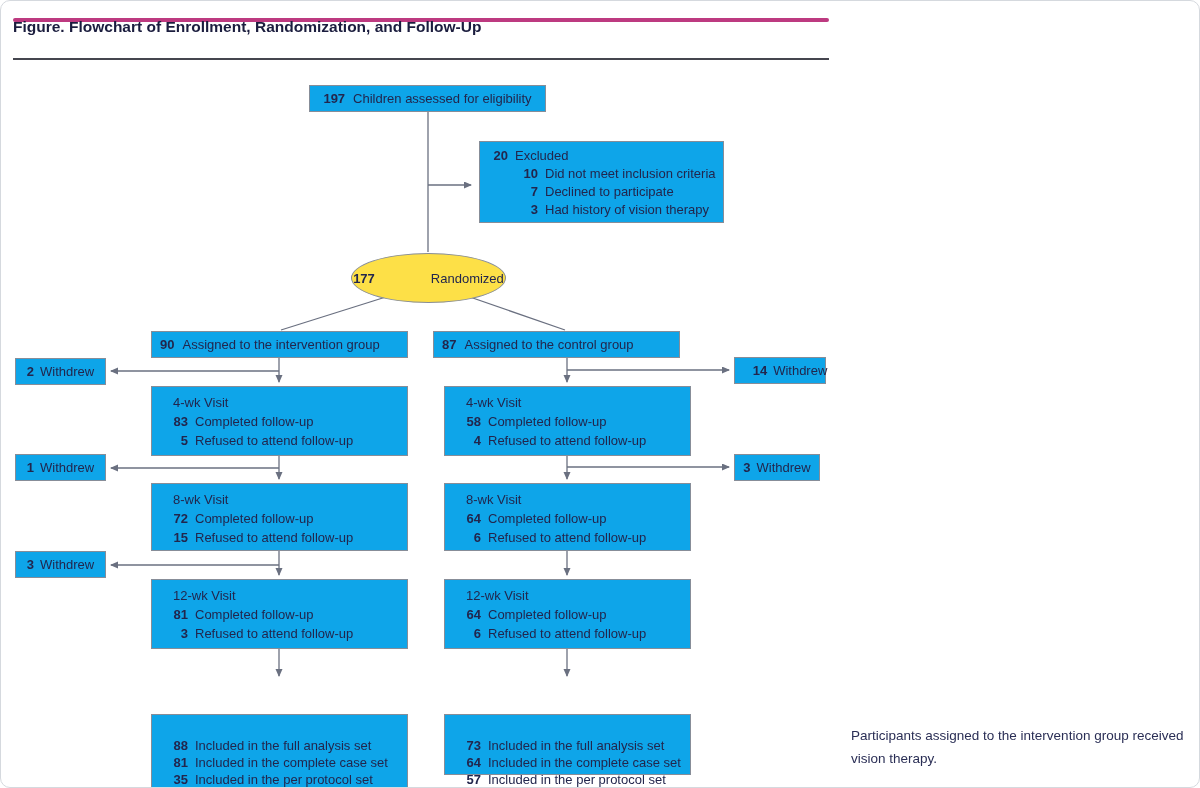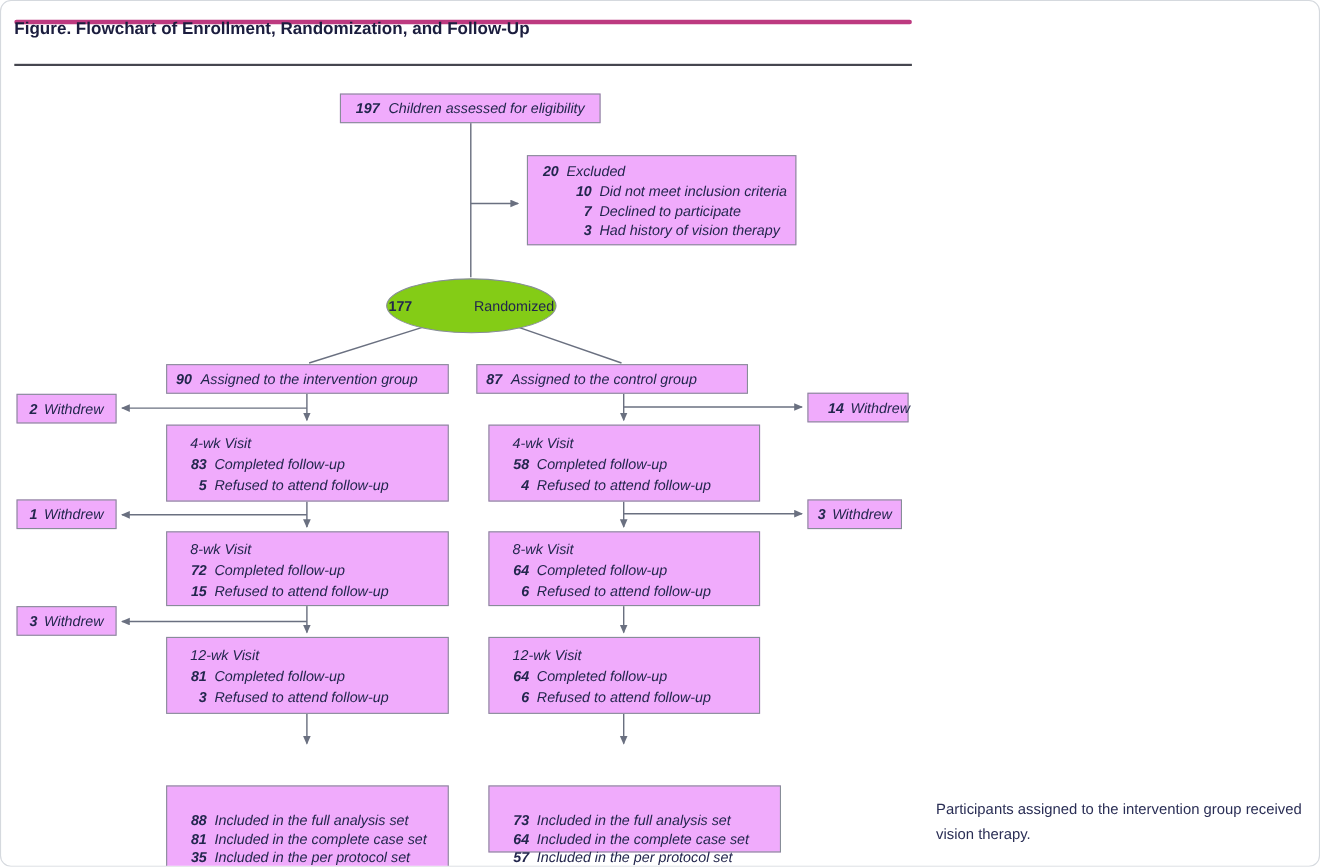--- a/index.html
+++ b/index.html
@@ -8,36 +8,36 @@
     font-family:"Liberation Sans", sans-serif; color:#22264d;
     border:1px solid #d5d9de; border-radius:10px; box-sizing:border-box; overflow:hidden;
   }
   .rule-accent { position:absolute; left:12px; top:17px; width:816px; height:4px; background:#bd3a80; border-radius:2px; }
   .fig-title { position:absolute; left:12px; top:17px; font-size:15.5px; font-weight:bold; color:#1b1d3e; }
   .rule-dark { position:absolute; left:12px; top:57px; width:816px; height:2px; background:#45464f; }
 
   svg.connectors { position:absolute; left:0; top:0; pointer-events:none; }
 
   .node {
-    position:absolute; background:#f0abfc; border:1px solid #878d98;
-    box-sizing:border-box; font-size:13px; color:#22264d;font-style:italic;
+    position:absolute; background:#0ea5e9; border:1px solid #878d98;
+    box-sizing:border-box; font-size:13px; color:#22264d;
   }
   .single { display:flex; align-items:center; padding:0 8px; }
   .centered { justify-content:center; }
   .num { display:inline-block; font-weight:bold; }
   .ncol { min-width:24px; text-align:right; margin-right:7px; }
   .solo { margin-right:8px; }
   .multi { padding:5px 8px 5px 12px; line-height:19px; }
   .tight { line-height:18px; }
   .alist { line-height:17px; padding-top:22px;margin-top:35px; }
   .row { display:flex; white-space:nowrap; }
   .indent-sub { padding-left:30px; }
   .visit-title { padding-left:9px; font-weight:normal; }
   .ellipse {
-    position:absolute; background:#84cc16; border:1px solid #878d98; border-radius:50%;
+    position:absolute; background:#fde047; border:1px solid #878d98; border-radius:50%;
     display:flex; align-items:center; justify-content:center; font-size:13px; box-sizing:border-box;gap:48px;
   }
   .caption { position:absolute; left:850px; top:723px; width:334px; font-size:13.5px; line-height:23px; color:#2a2e55; }
 </style>
 </head>
 <body>
 
 <div class="page">
 
   <div class="rule-accent"></div>
@@ -212,21 +212,21 @@
       </div>
     <div class="row">
         <span class="num ncol">35</span>
         <span>Included in the per protocol set</span>
       </div>
     <div class="row">
         <span class="num ncol">88</span>
         <span>Included in the safety set</span>
       </div>
   </div>
-  <div class="node multi alist" style="left:443px; top:678px; width:266px; height:61px;">
+  <div class="node multi alist" style="left:443px; top:678px; width:247px; height:61px;">
     <div class="row">
         <span class="num ncol">73</span>
         <span>Included in the full analysis set</span>
       </div>
     <div class="row">
         <span class="num ncol">64</span>
         <span>Included in the complete case set</span>
       </div>
     <div class="row">
         <span class="num ncol">57</span>

